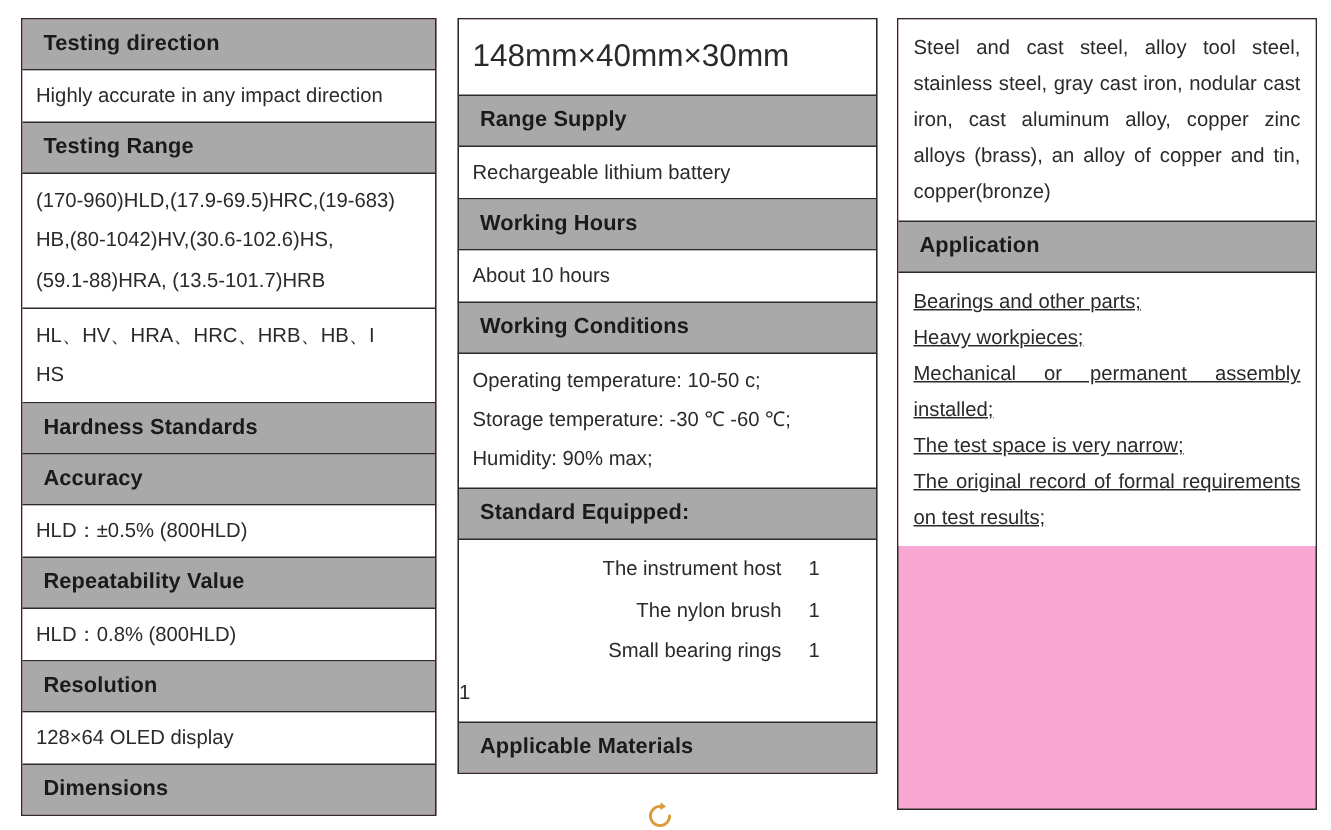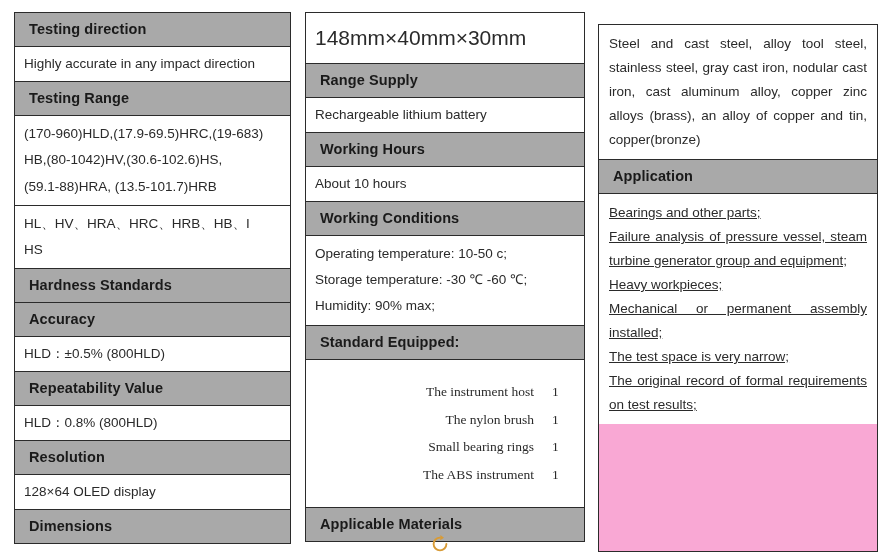--- a/index.html
+++ b/index.html
@@ -25,21 +25,21 @@
 
   .spec-table {
     position: absolute;
     box-sizing: border-box;
     border: 1.5px solid #2b2b2b;
     background: #f9a8d4;
   }
 
   #col-1 { left: 14px;  top: 12px; width: 277px; }
   #col-2 { left: 305px; top: 12px; width: 280px; }
-  #col-3 { left: 598px; top: 24px; width: 280px; height: 528px; }
+  #col-3 { left: 598px; top: 12px; width: 280px; height: 528px; }
 
   .row {
     box-sizing: border-box;
     border-bottom: 1.5px solid #2b2b2b;
     padding: 0;
   }
   .row:last-child { border-bottom: none; }
 
   .row.header {
     background: #a9a9a9;
@@ -65,23 +65,22 @@
     padding: 7px 10px 7px 10px;
     line-height: 1.78;
   }
 
   .row.value.loose { line-height: 1.95; padding-top: 5px; padding-bottom: 5px; }
 
   .row.filler { background: #ffffff; border-bottom: none; text-decoration: underline; }
 
   .equip-list {
     list-style: none;
-    margin: 13px;
+    margin: 0;
     padding: 0;
-    font-family: Liberation Serif, serif;
   }
   .equip-row {
     display: flex;
     align-items: baseline;
     padding: 3px 0 3px 0;
     font-size: 13.5px;
     color: #2a2a2a;
   }
   .equip-name {
     flex: 0 0 215px;
@@ -189,37 +188,35 @@
         </li>
         <li class="equip-row">
           <span class="equip-name">The nylon brush</span>
           <span class="equip-qty">1</span>
         </li>
         <li class="equip-row">
           <span class="equip-name">Small bearing rings</span>
           <span class="equip-qty">1</span>
         </li>
         <li class="equip-row">
-          <span class="equip-name">The ABS instrument</span>
           <span class="equip-qty">1</span>
         </li>
       </ul>
     </div>
 
     <div class="row header">Applicable Materials</div>
   </div>
 
   <div class="spec-table" id="col-3">
     <div class="row value justified">Steel and cast steel, alloy tool steel, stainless steel, gray cast iron, nodular cast iron, cast aluminum alloy, copper zinc alloys (brass), an alloy of copper and tin, copper(bronze)</div>
 
     <div class="row header">Application</div>
 
     <div class="row value filler" style="padding:7px 10px 7px 10px;">
       <div class="justified" style="border:none;padding:0;line-height:1.78;text-align:justify;text-align-last:left;">Bearings and other parts;</div>
-      <div class="justified" style="border:none;padding:0;line-height:1.78;text-align:justify;text-align-last:left;">Failure analysis of pressure vessel, steam turbine generator group and equipment;</div>
       <div class="justified" style="border:none;padding:0;line-height:1.78;text-align:justify;text-align-last:left;">Heavy workpieces;</div>
       <div class="justified" style="border:none;padding:0;line-height:1.78;text-align:justify;text-align-last:left;">Mechanical or permanent assembly installed;</div>
       <div class="justified" style="border:none;padding:0;line-height:1.78;text-align:justify;text-align-last:left;">The test space is very narrow;</div>
       <div class="justified" style="border:none;padding:0;line-height:1.78;text-align:justify;text-align-last:left;">The original record of formal requirements on test results;</div>
     </div>
   </div>
 
   <div class="refresh-icon-wrap">
     <svg width="20" height="20" viewBox="0 0 20 20" aria-hidden="true">
       <path d="M10 3.6 A6.4 6.4 0 1 0 16.4 10" fill="none" stroke="#d89b37" stroke-width="1.9" stroke-linecap="round"></path>

